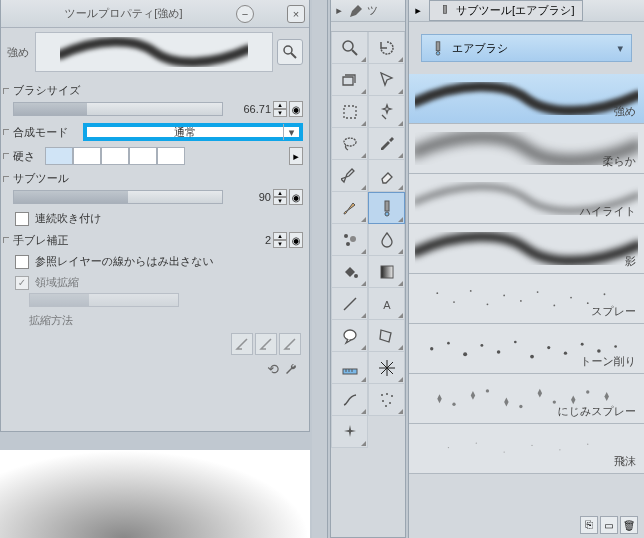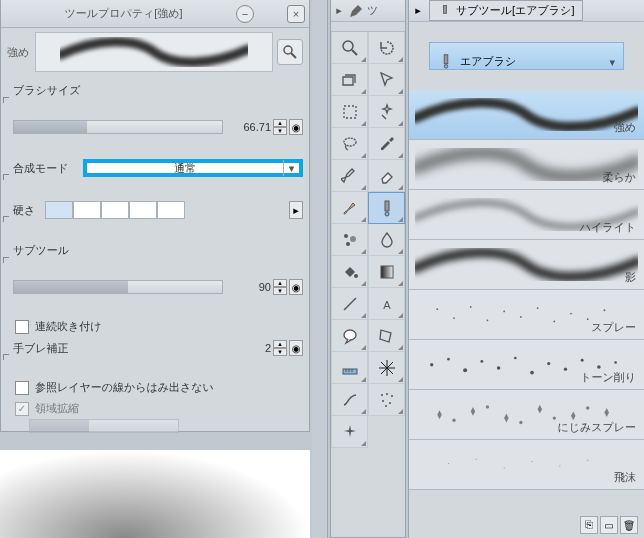--- a/index.html
+++ b/index.html
@@ -13,21 +13,21 @@
   .lp-tbtn.round { border-radius: 50%; }
 
   .preview-row { display: flex; align-items: center; padding: 4px 6px; }
   .preview-label { color: #555; margin-right: 6px; }
   .brushprev { flex: 1; height: 40px; background: #e8ecef; border: 1px solid #b5bcc5; position: relative; overflow: hidden; }
   .stroke { position: absolute; left: 10%; top: 50%; width: 80%; height: 30px; transform: translateY(-50%); }
   .stroke svg { width: 100%; height: 100%; }
   .mag-btn { width: 26px; height: 26px; margin-left: 4px; border: 1px solid #a8b0ba; background: #e8ecef; border-radius: 3px; display: flex; align-items: center; justify-content: center; cursor: pointer; }
 
   .props { padding: 4px 2px 4px 12px; }
-  .prop-row { display: flex; align-items: center; padding: 3px 4px 21px 0; position: relative; }
+  .prop-row { display: flex; align-items: center; padding: 3px 4px 3px 0; position: relative; }
   .prop-tick { position: absolute; left: -10px; top: 50%; transform: translateY(-50%); width: 6px; height: 6px; border-top: 1px solid #888; border-left: 1px solid #888; }
   .prop-label { width: 70px; color: #333; }
   .slider { flex: 1; height: 14px; background: linear-gradient(#e6e9ec,#cfd5da); border: 1px solid #a8b0ba; position: relative; margin-right: 4px; }
   .slider .fill { position: absolute; left: 0; top: 0; bottom: 0; background: linear-gradient(#bfc6cd,#a8b0ba); }
   .num { width: 46px; text-align: right; padding-right: 2px; color: #333; }
   .spinner { width: 14px; display: flex; flex-direction: column; }
   .spin { height: 8px; border: 1px solid #999; background: #e8ecef; font-size: 7px; line-height: 6px; text-align: center; cursor: pointer; }
   .final { width: 14px; height: 16px; border: 1px solid #999; background: #e8ecef; margin-left: 2px; display: flex; align-items: center; justify-content: center; font-size: 10px; cursor: pointer; }
 
   .dropdown { flex: 1; height: 18px; background: #fff; border: 4px solid #0ea5e9; display: flex; align-items: center; }
@@ -63,21 +63,21 @@
   .tcell { height: 32px; border: 1px solid #c4cbd2; border-top: none; display: flex; align-items: center; justify-content: center; background: #d8dde2; cursor: pointer; position: relative; }
   .tcell.sel { background: #bcd6ee; border: 1px solid #6b9acb; }
   .tcell .tri { position: absolute; right: 1px; bottom: 1px; width: 0; height: 0; border-right: 5px solid #888; border-top: 5px solid transparent; }
   .ticon { width: 18px; height: 18px; }
 
   
   .right-panel { position: absolute; left: 408px; top: 0; width: 236px; height: 538px; background: #d3d8dd; border-left: 1px solid #9aa5b0; }
   .rp-tab { height: 22px; display: flex; align-items: center; background: linear-gradient(#e0e4e8,#cfd6dc); border-bottom: 1px solid #b0b8c0; }
   .rp-tab .icon { width: 18px; text-align: center; }
   .tabbox { background: #dcdfe3; border: 1px solid #9aa5b0; padding: 2px 8px; margin-left: 2px; display: flex; align-items: center; gap: 4px; }
-  .cat-row { display: flex; align-items: flex-end; height: 28px; background: linear-gradient(#c5e0f6,#a8cdef); border: 1px solid #8ab0d4; margin: 20px; padding: 0 8px; cursor: pointer; }
+  .cat-row { display: flex; align-items: center; height: 28px; background: linear-gradient(#c5e0f6,#a8cdef); border: 1px solid #8ab0d4; margin: 12px; padding: 0 8px; cursor: pointer; }
   .cat-row .dd { margin-left: auto; color: #456; }
   .sublist { }
   .sub-item { height: 50px; border-bottom: 1px solid #b0b8c0; display: flex; align-items: flex-end; justify-content: flex-end; padding: 4px 8px 4px 4px; cursor: pointer; position: relative; background: #dfe3e7; }
   .sub-item.sel { background: linear-gradient(#c5e0f6,#a8cdef); }
   .sub-item .prev { position: absolute; left: 6px; top: 8px; right: 6px; height: 30px; }
   .sub-item .lbl { color: #444; font-size: 11px; }
 
   .rp-foot { position: absolute; bottom: 4px; right: 6px; display: flex; gap: 2px; }
   .footbtn { width: 18px; height: 18px; border: 1px solid #a0a8b2; background: #e8ecef; display: flex; align-items: center; justify-content: center; cursor: pointer; font-size: 10px; }
 

